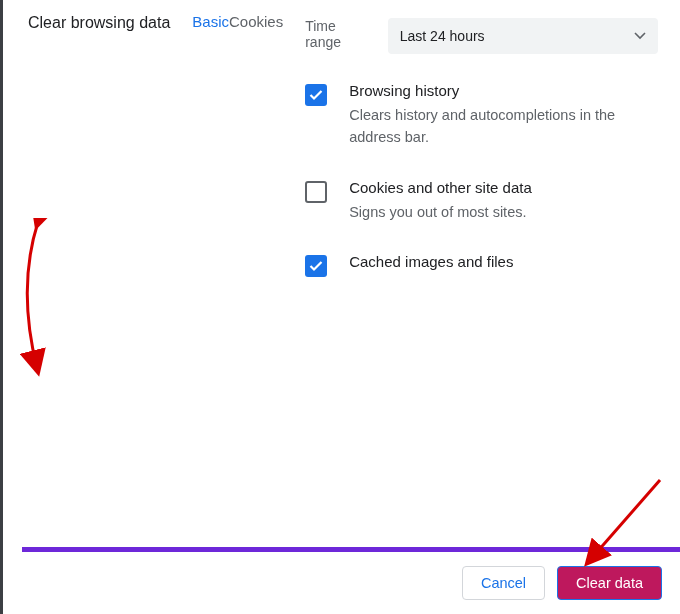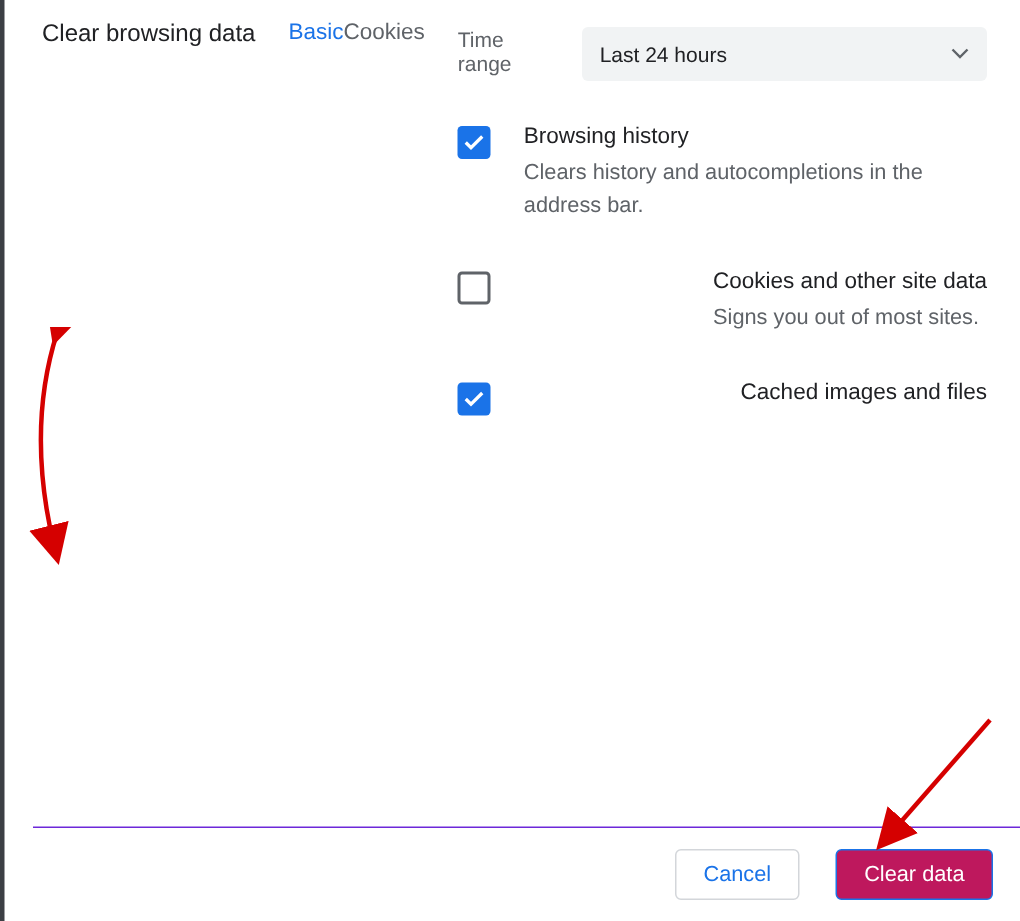--- a/index.html
+++ b/index.html
@@ -84,21 +84,20 @@
       color: #202124;
       font-size: 14px;
       cursor: pointer;
     }
     .time-select .caret svg { display: block; }
     .item-row {
       display: flex;
       align-items: flex-start;
       gap: 22px;
       margin-bottom: 30px;
-      justify-content: space-between;
     }
     .checkbox {
       width: 22px;
       height: 22px;
       border-radius: 3px;
       margin-top: 2px;
       flex: 0 0 22px;
       display: flex;
       align-items: center;
       justify-content: center;
@@ -121,25 +120,25 @@
       font-size: 14.5px;
       color: #5f6368;
       line-height: 1.5;
       max-width: 570px;
     }
     .footer {
       position: absolute;
       bottom: 0;
       left: 16px;
       right: 0;
-      border-top: 1px solid #6d28d9;
+      border-top: 5px solid #6d28d9;
       padding: 14px 18px;
       display: flex;
       justify-content: flex-end;
-      gap: 24px;
+      gap: 12px;
       background: #fff;
     }
     .btn {
       font-size: 14.5px;
       padding: 8px 18px;
       border-radius: 4px;
       cursor: pointer;
       font-weight: 500;
     }
     .btn-cancel {

